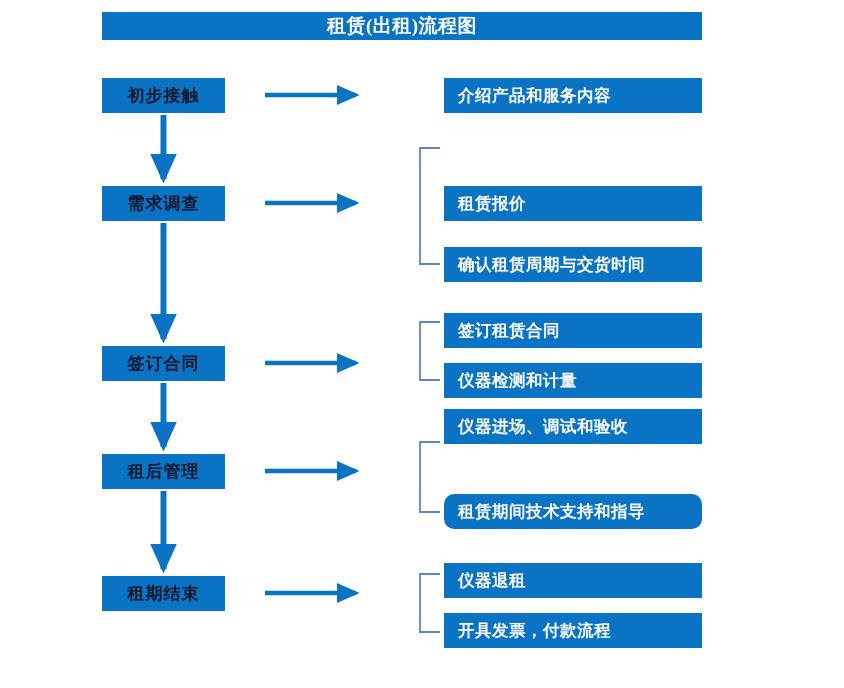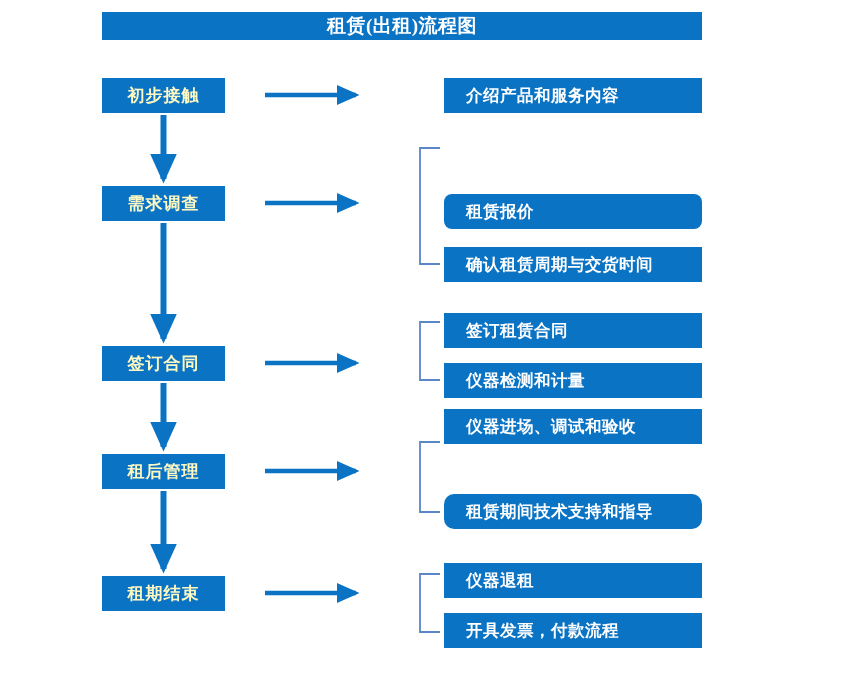--- a/index.html
+++ b/index.html
@@ -40,41 +40,41 @@
     font-weight: bold;
     letter-spacing: 0.5px;
   }
 
   
   .stage-box {
     position: absolute;
     width: 123px;
     height: 35px;
     background: #0B73C4;
-    color: #fef9c3;
+    color: #0f172a;
     display: flex;
     align-items: center;
     justify-content: center;
     font-size: 17px;
     font-weight: bold;
     letter-spacing: 1px;
   }
 
   
   .detail-box {
     position: absolute;
     left: 444px;
     width: 258px;
     height: 35px;
     background: #0B73C4;
     color: #ffffff;
     display: flex;
     align-items: center;
     justify-content: flex-start;
-    padding-left: 22px;
+    padding-left: 14px;
     box-sizing: border-box;
     font-size: 16.5px;
     font-weight: bold;
     letter-spacing: 0.5px;
   }
 </style>
 </head>
 <body>
 
 <div id="flow-canvas">
@@ -122,21 +122,21 @@
   <div class="stage-box" style="left:102px; top:454px;">
     <span>租后管理</span>
   </div>
   <div class="stage-box" style="left:102px; top:576px;align-items:center;">
     <span>租期结束</span>
   </div>
 
   <div class="detail-box" style="top:78px;">
     <span>介绍产品和服务内容</span>
   </div>
-  <div class="detail-box" style="top:194px;border-radius:8px;">
+  <div class="detail-box" style="top:186px;">
     <span>租赁报价</span>
   </div>
   <div class="detail-box" style="top:247px;align-items:center;">
     <span>确认租赁周期与交货时间</span>
   </div>
   <div class="detail-box" style="top:313px;">
     <span>签订租赁合同</span>
   </div>
   <div class="detail-box" style="top:363px;">
     <span>仪器检测和计量</span>

